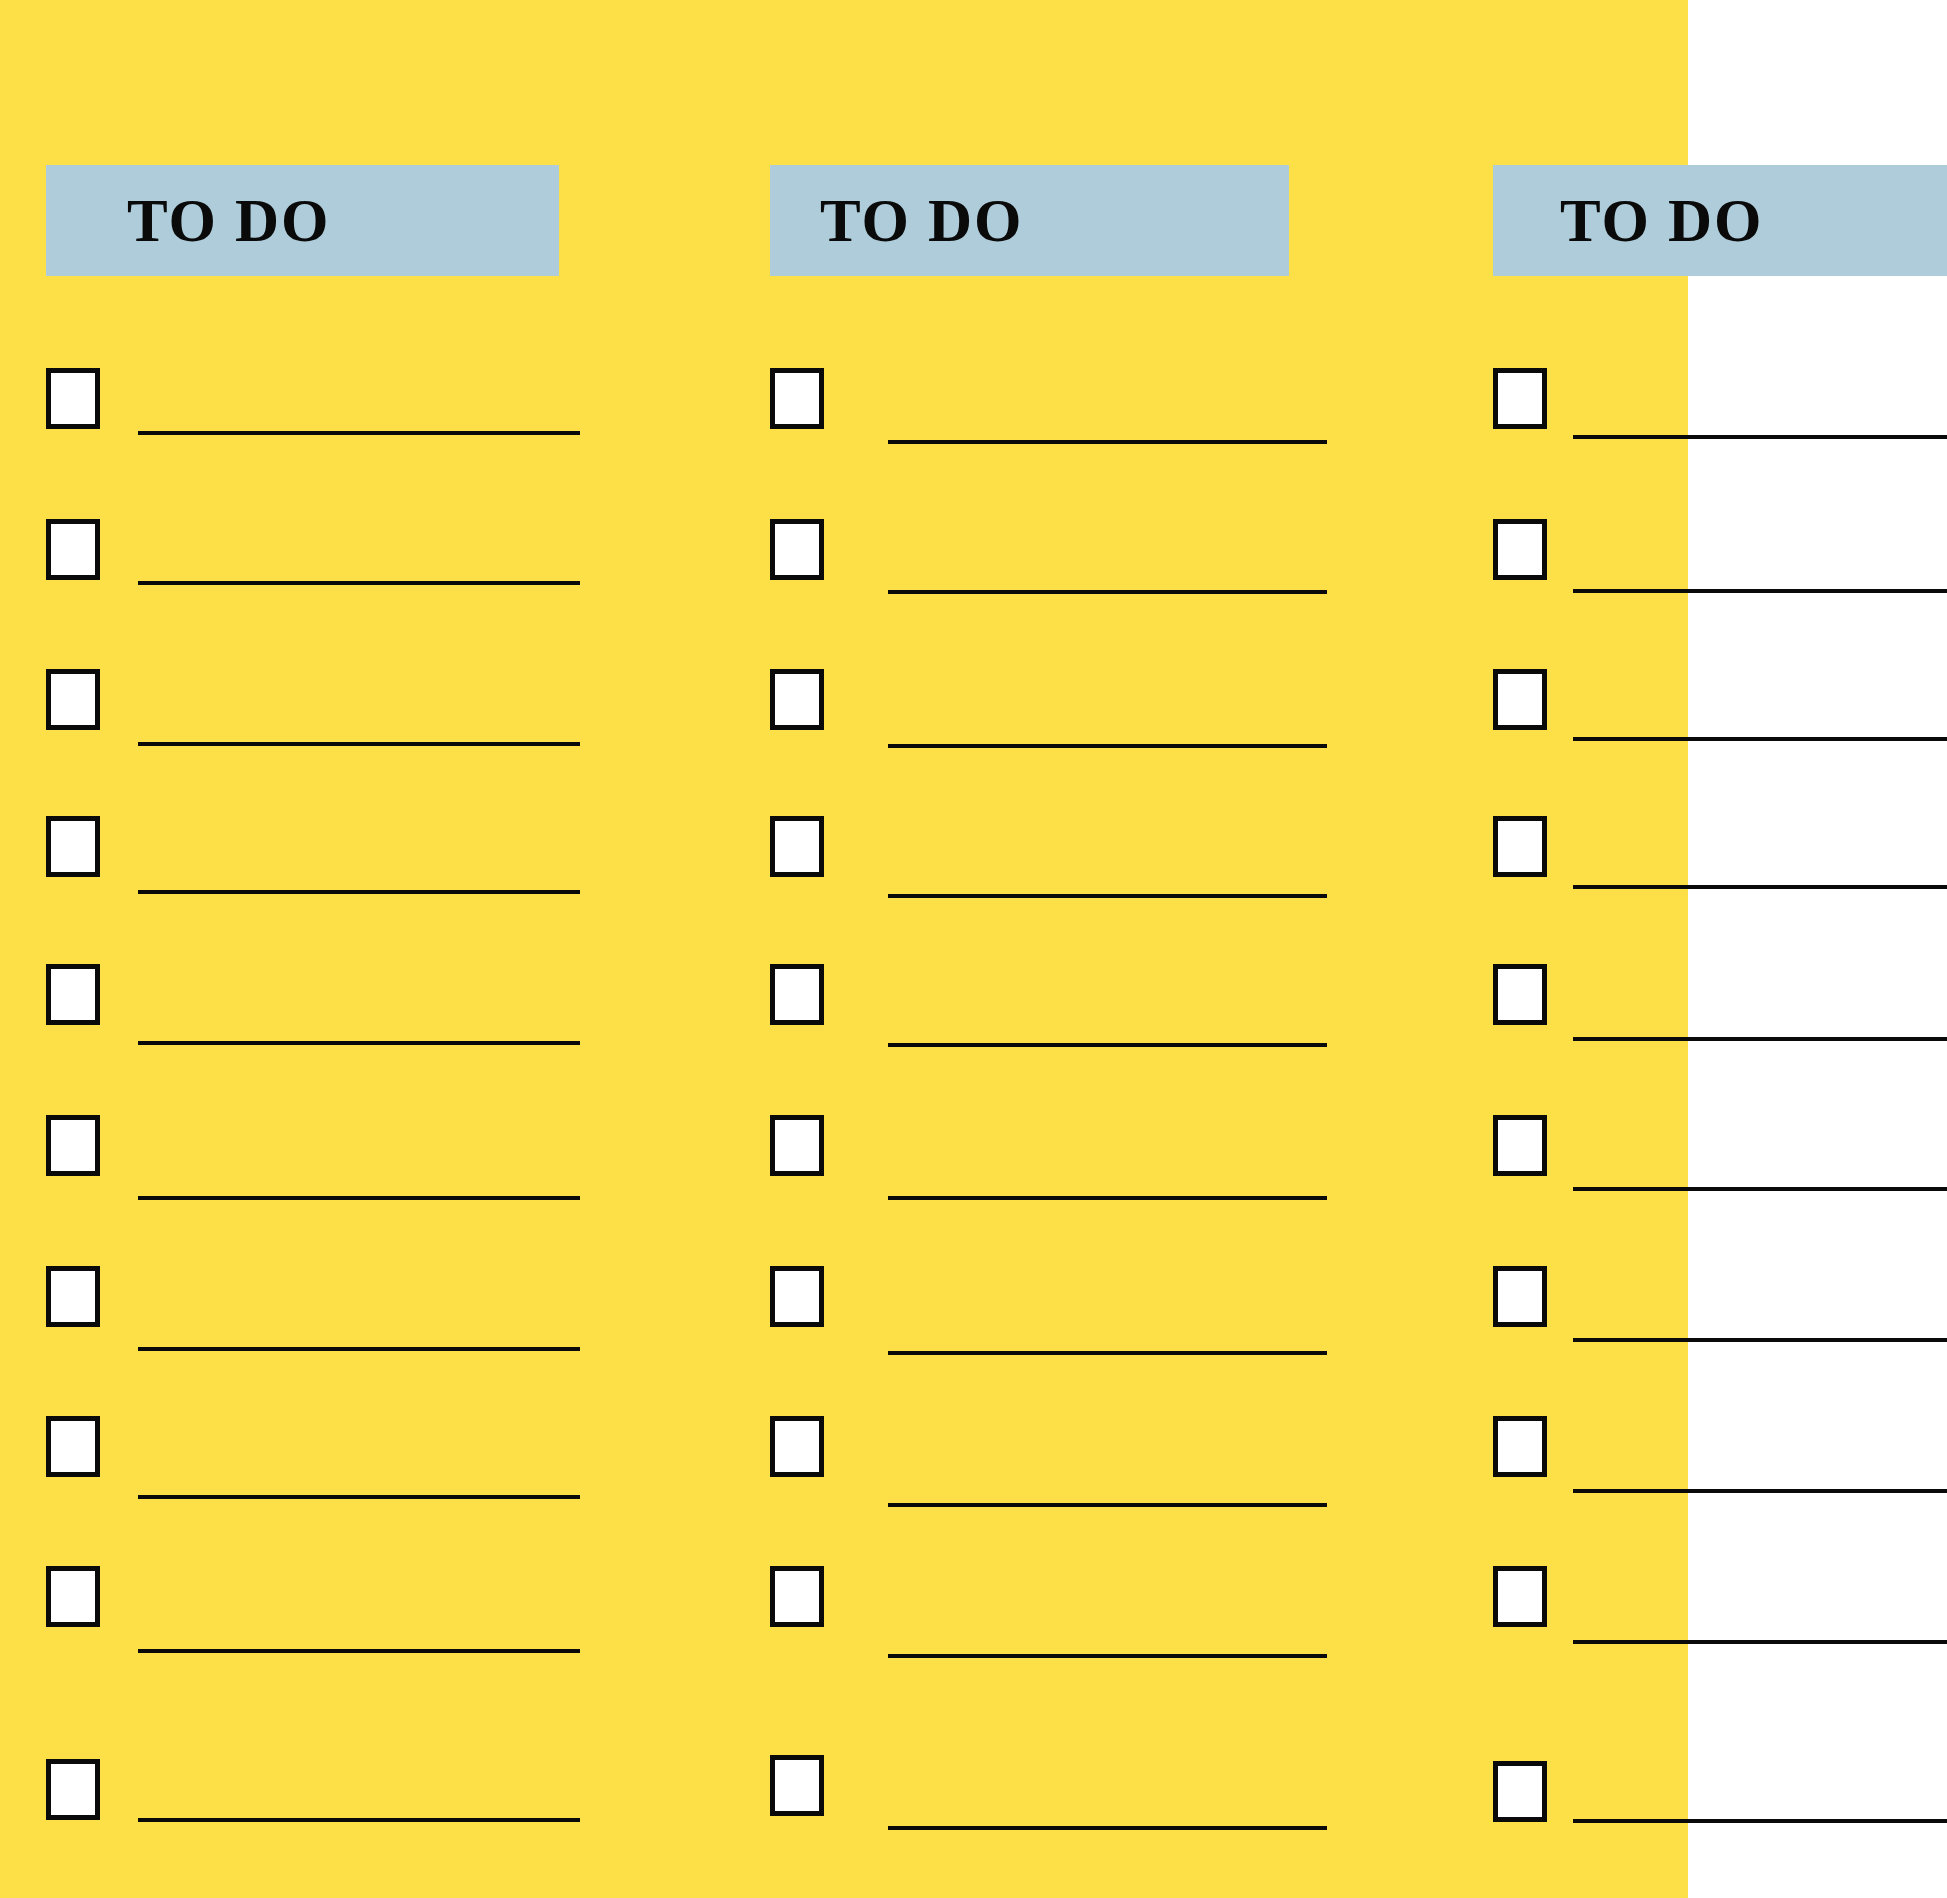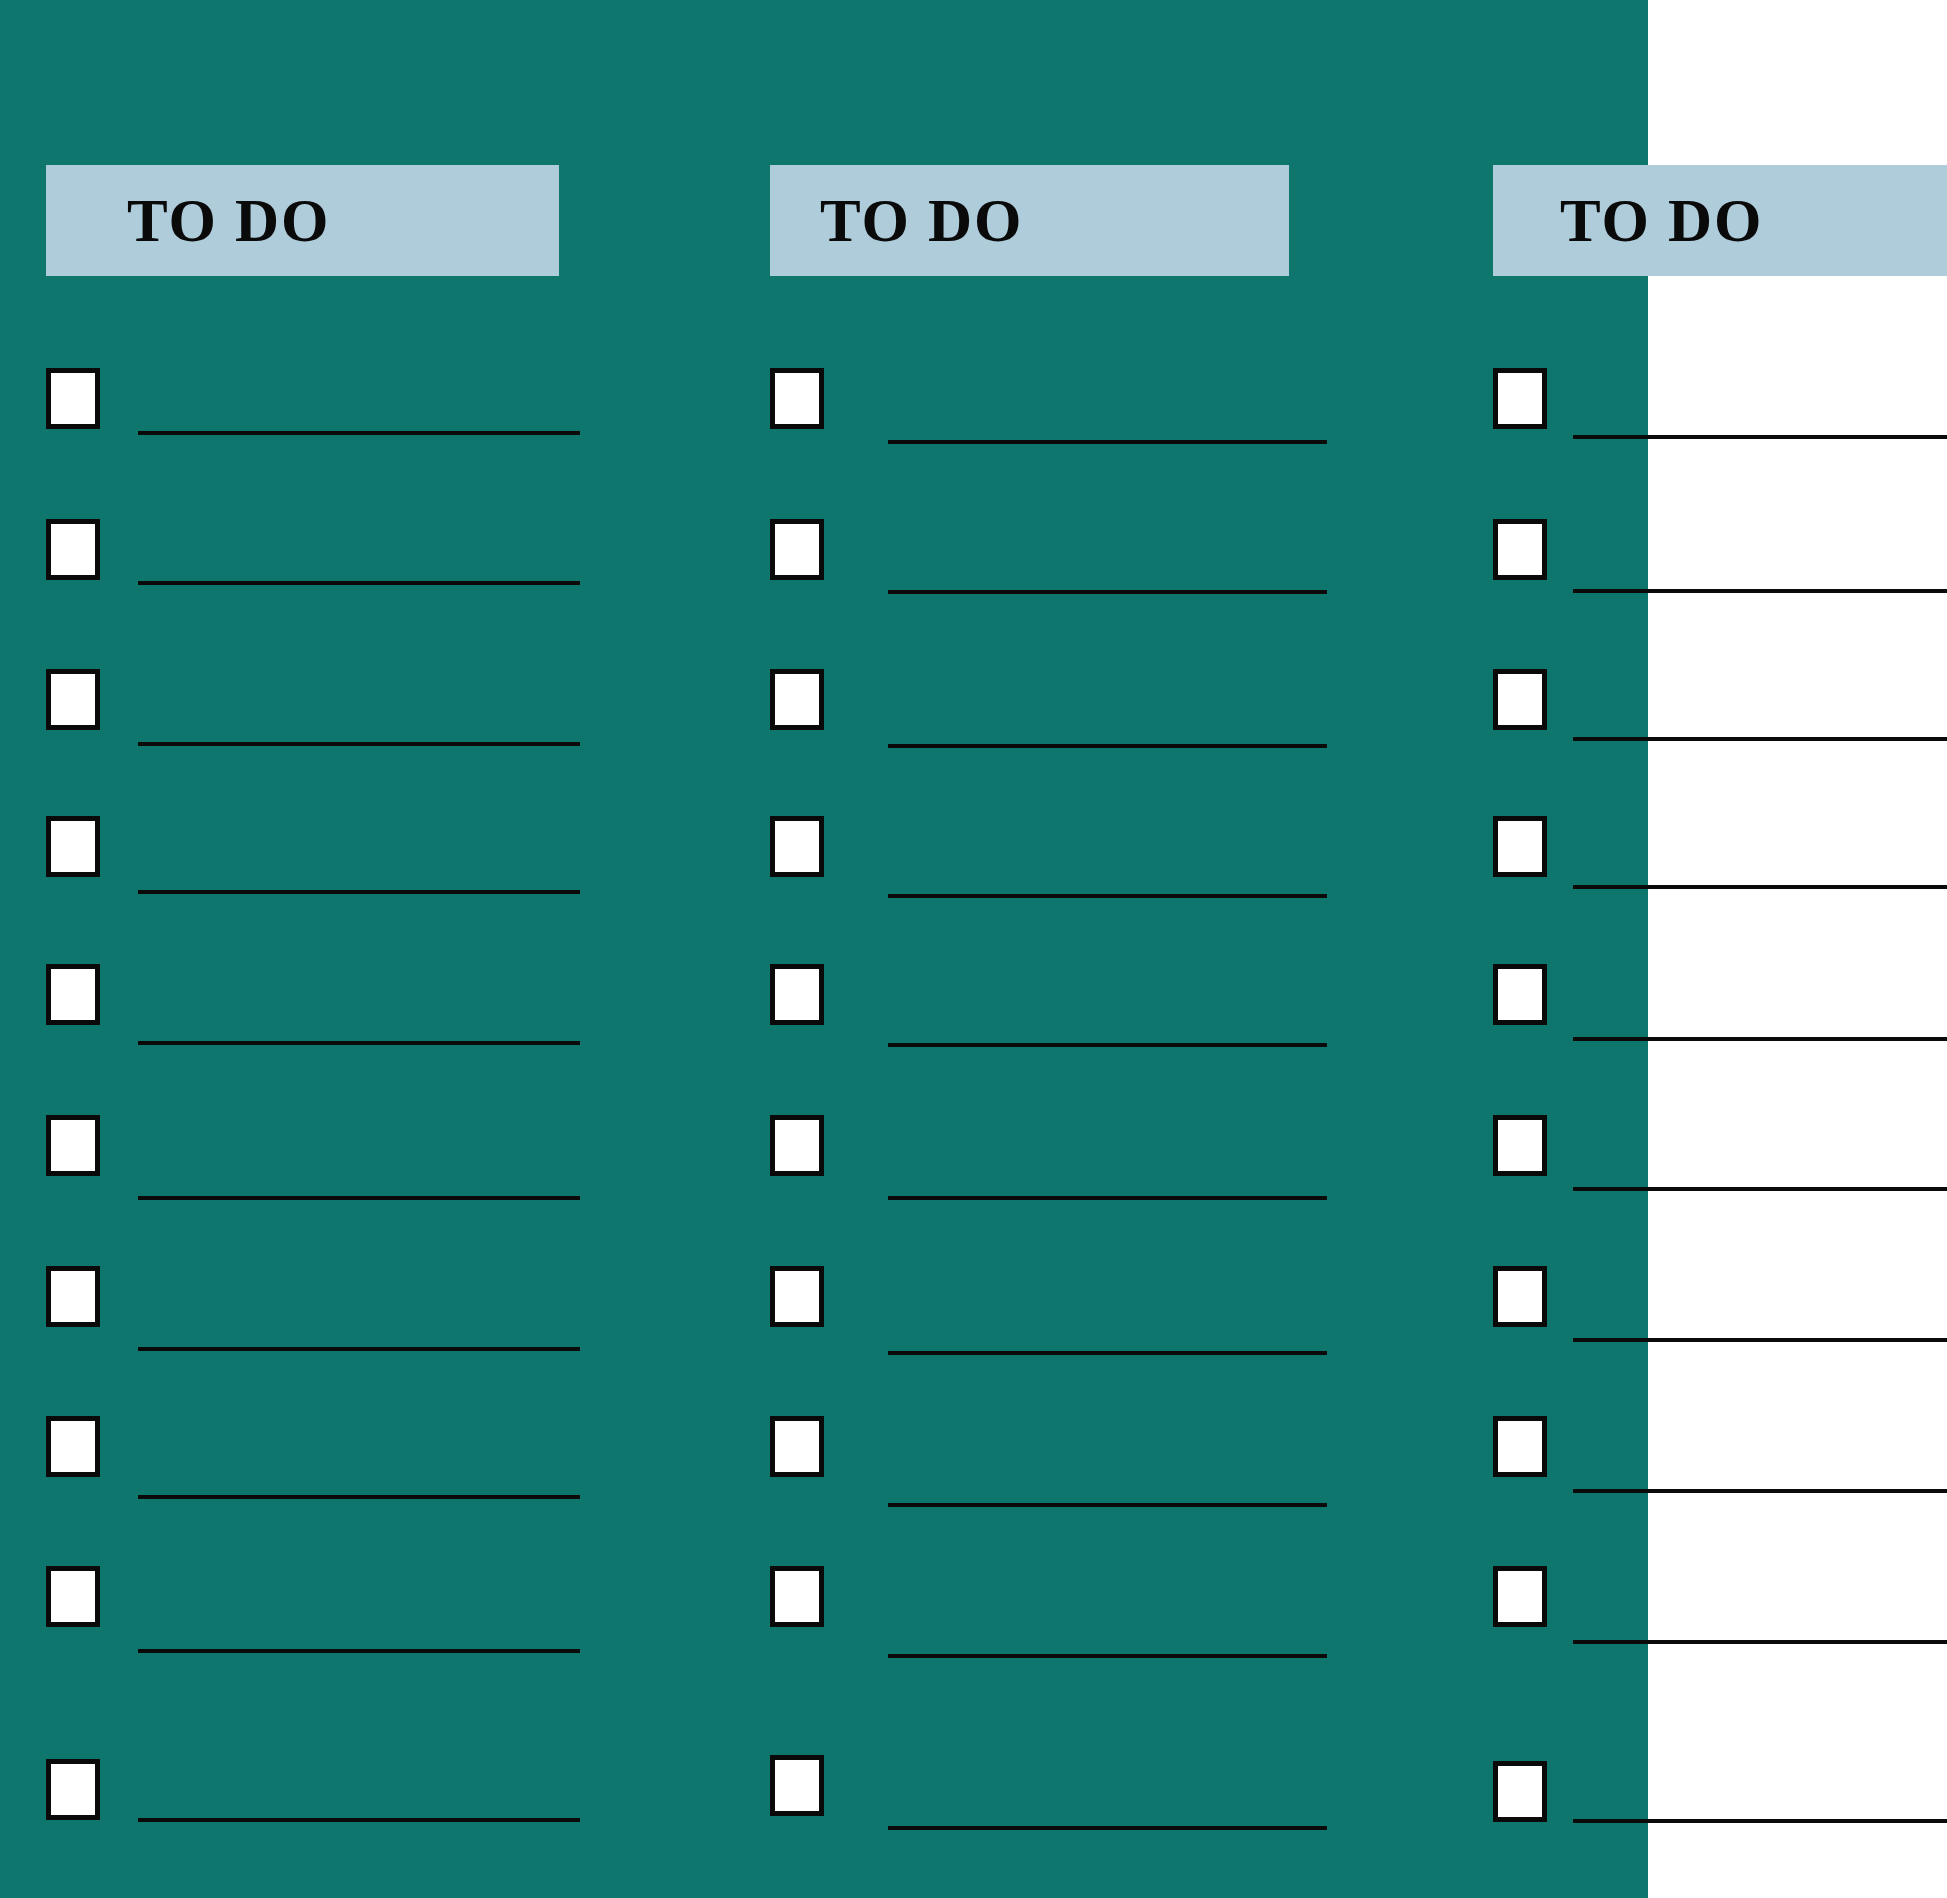--- a/index.html
+++ b/index.html
@@ -12,21 +12,22 @@
     background: #ffffff;
     font-family: "Liberation Serif", "DejaVu Serif", serif;
     overflow: hidden;
     position: relative;
   }
 
   #sheet {
     position: relative;
     width: 1648px;
     height: 1898px;
-    background: #0f766e;
+    background: #fde047;
+    padding-left: 40px;
   }
 
   
   .column {
     position: absolute;
     top: 0;
     height: 1898px;
   }
   .col-1 { left: 46px;   width: 571px; }
   .col-2 { left: 770px;  width: 571px; }

